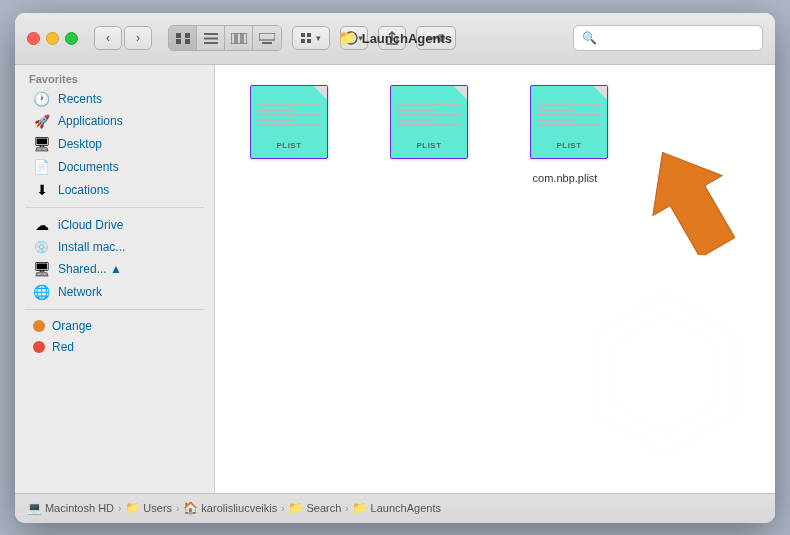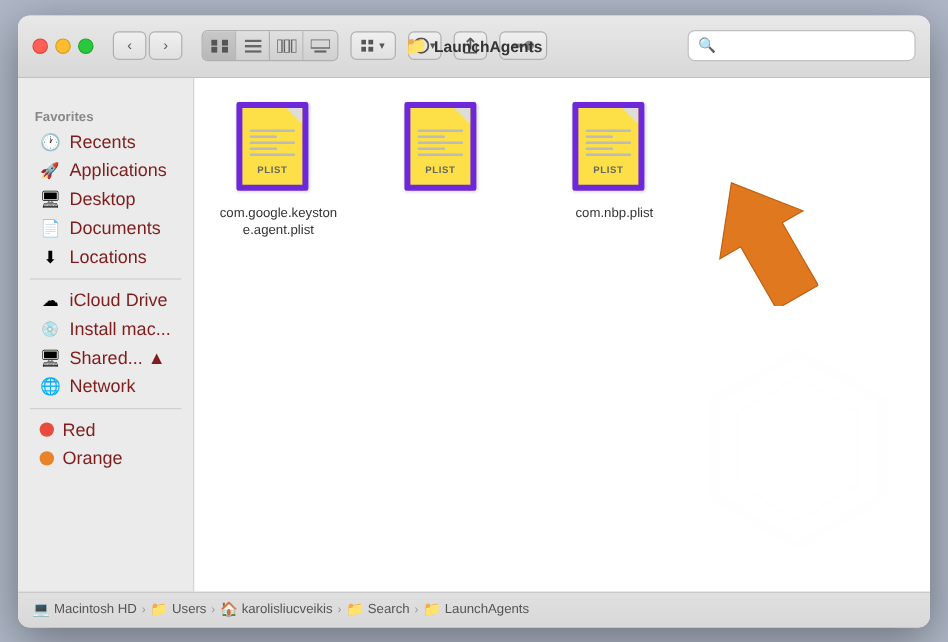--- a/index.html
+++ b/index.html
@@ -173,24 +173,24 @@
       width: 100%;
     }
     
     .content-area {
       display: flex;
       flex: 1;
       overflow: hidden;
     }
     
     .sidebar {
-      width: 147px;
+      width: 200px;
       background: #ebebeb;
       border-right: 1px solid #d0d0d0;
-      padding: 23px 0;
+      padding: 4px 0;
       flex-shrink: 0;
       overflow-y: auto;
     }
     .sidebar-section-title {
       font-size: 11px;
       font-weight: 700;
       color: #888;
       padding: 4px 14px 2px;
       text-transform: none;
       letter-spacing: 0;
@@ -198,21 +198,21 @@
     .sidebar-item {
       display: flex;
       align-items: center;
       padding: 3px 14px;
       gap: 7px;
       cursor: pointer;
       border-radius: 5px;
       margin: 1px 4px;
     }
     .sidebar-item-icon { font-size: 14px; width: 18px; text-align: center; }
-    .sidebar-item-label { font-size: 15px; color: #7f1d1d; }
+    .sidebar-item-label { font-size: 12px; color: #0369a1; }
     .sidebar-divider {
       height: 1px;
       background: #d0d0d0;
       margin: 6px 10px;
     }
     
     .file-area {
       flex: 1;
       background: white;
       padding: 20px;
@@ -229,24 +229,24 @@
       gap: 6px;
       cursor: pointer;
       width: 100px;
     }
     .plist-icon {
       width: 70px;
       height: 80px;
       position: relative;
     }
     .plist-paper {
-      width: 60px;
+      width: 78px;
       height: 74px;
-      background: #fde047;
-      border: 5px solid #6d28d9;
+      background: #5eead4;
+      border: 1px solid #6d28d9;
       position: relative;
       border-radius: 2px;
       box-shadow: 1px 1px 3px rgba(0,0,0,0.15);
     }
     .plist-corner {
       position: absolute;
       top: 0;
       right: 0;
       width: 14px;
       height: 14px;
@@ -445,26 +445,26 @@
       </div>
       <div class="sidebar-item">
         <span class="sidebar-item-icon">🌐</span>
         <span class="sidebar-item-label">Network</span>
       </div>
 
       <div class="sidebar-divider"></div>
 
 
       <div class="sidebar-item">
+        <span style="width:12px;height:12px;border-radius:50%;background:#e8832a;display:inline-block;flex-shrink:0;"></span>
+        <span class="sidebar-item-label">Orange</span>
+      </div>
+      <div class="sidebar-item">
         <span style="width:12px;height:12px;border-radius:50%;background:#e74c3c;display:inline-block;flex-shrink:0;"></span>
         <span class="sidebar-item-label">Red</span>
-      </div>
-      <div class="sidebar-item">
-        <span style="width:12px;height:12px;border-radius:50%;background:#e8832a;display:inline-block;flex-shrink:0;"></span>
-        <span class="sidebar-item-label">Orange</span>
       </div>
     </div>
 
     <div class="file-area">
 
       <div class="watermark">
         <svg width="200" height="180" viewBox="0 0 200 180" opacity="0.12">
           <path d="M100,10 L30,50 L30,130 L100,170 L170,130 L170,50 Z" fill="none" stroke="#6aabf0" stroke-width="8"></path>
           <path d="M100,30 L50,60 L50,120 L100,150 L150,120 L150,60 Z" fill="none" stroke="#6aabf0" stroke-width="4"></path>
         </svg>
@@ -477,21 +477,20 @@
             <div class="plist-lines">
               <div class="plist-line"></div>
               <div class="plist-line short"></div>
               <div class="plist-line"></div>
               <div class="plist-line short"></div>
               <div class="plist-line"></div>
             </div>
             <div class="plist-label-badge">PLIST</div>
           </div>
         </div>
-        <span class="file-name">com.google.keystone.agent.plist</span>
       </div>
 
       <div class="file-item">
         <div class="plist-icon">
           <div class="plist-paper">
             <div class="plist-corner"></div>
             <div class="plist-lines">
               <div class="plist-line"></div>
               <div class="plist-line short"></div>
               <div class="plist-line"></div>

